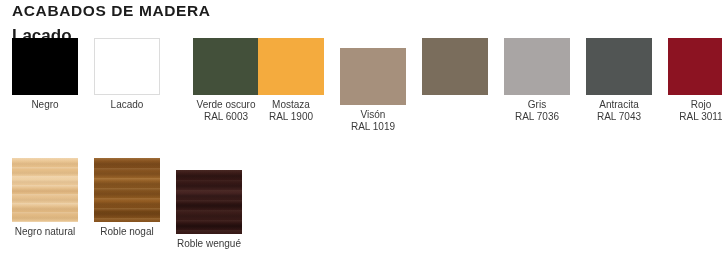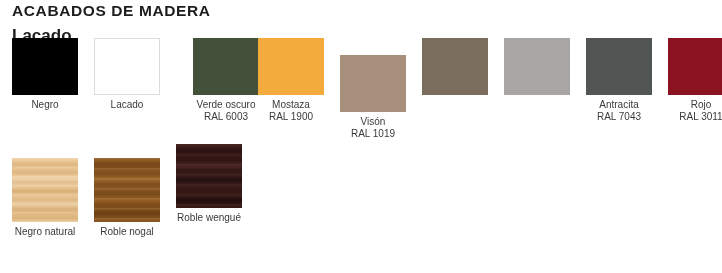--- a/index.html
+++ b/index.html
@@ -144,29 +144,30 @@
         <div class="swatch-label"><span>Lacado</span></div>
       </div>
       <div class="swatch-cell" style="left: 176px; top: 38px; margin-left: 17px;">
         <div class="swatch-chip" style="background: rgb(67, 80, 58);"></div>
         <div class="swatch-label"><span>Verde oscuro</span><span class="ral">RAL 6003</span></div>
       </div>
       <div class="swatch-cell" style="left: 258px; top: 38px;">
         <div class="swatch-chip" style="background: rgb(244, 171, 62);"></div>
         <div class="swatch-label"><span>Mostaza</span><span class="ral">RAL 1900</span></div>
       </div>
-      <div class="swatch-cell" style="left: 340px; top: 55px;">
+      <div class="swatch-cell" style="left: 340px; top: 48px;">
         <div class="swatch-chip" style="background: rgb(166, 144, 124);"></div>
         <div class="swatch-label"><span>Visón</span><span class="ral">RAL 1019</span></div>
       </div>
       <div class="swatch-cell" style="left: 422px; top: 38px;">
         <div class="swatch-chip" style="background: rgb(122, 109, 92);"></div>
       </div>
       <div class="swatch-cell" style="left: 504px; top: 38px;">
         <div class="swatch-chip" style="background: rgb(169, 165, 164);"></div>
+        <div class="swatch-label"><span>Gris</span><span class="ral">RAL 7036</span></div>
       </div>
       <div class="swatch-cell" style="left: 586px; top: 38px;">
         <div class="swatch-chip" style="background: rgb(81, 85, 84);"></div>
         <div class="swatch-label"><span>Antracita</span><span class="ral">RAL 7043</span></div>
       </div>
       <div class="swatch-cell" style="left: 668px; top: 38px;">
         <div class="swatch-chip" style="background: rgb(140, 19, 34);"></div>
         <div class="swatch-label"><span>Rojo</span><span class="ral">RAL 3011</span></div>
       </div>
     </div>
@@ -176,21 +177,21 @@
           <div class="grain"></div>
         </div>
         <div class="swatch-label"><span>Negro natural</span></div>
       </div>
       <div class="swatch-cell" style="left: 94px; top: 158px;">
         <div class="wood-chip wood-nogal">
           <div class="grain"></div>
         </div>
         <div class="swatch-label"><span>Roble nogal</span></div>
       </div>
-      <div class="swatch-cell" style="left: 176px; top: 144px;">
+      <div class="swatch-cell" style="left: 176px; top: 170px;">
         <div class="wood-chip wood-wengue">
           <div class="grain"></div>
         </div>
         <div class="swatch-label"><span>Roble wengué</span></div>
       </div>
     </div>
 
 </div>
 
 </body></html>

